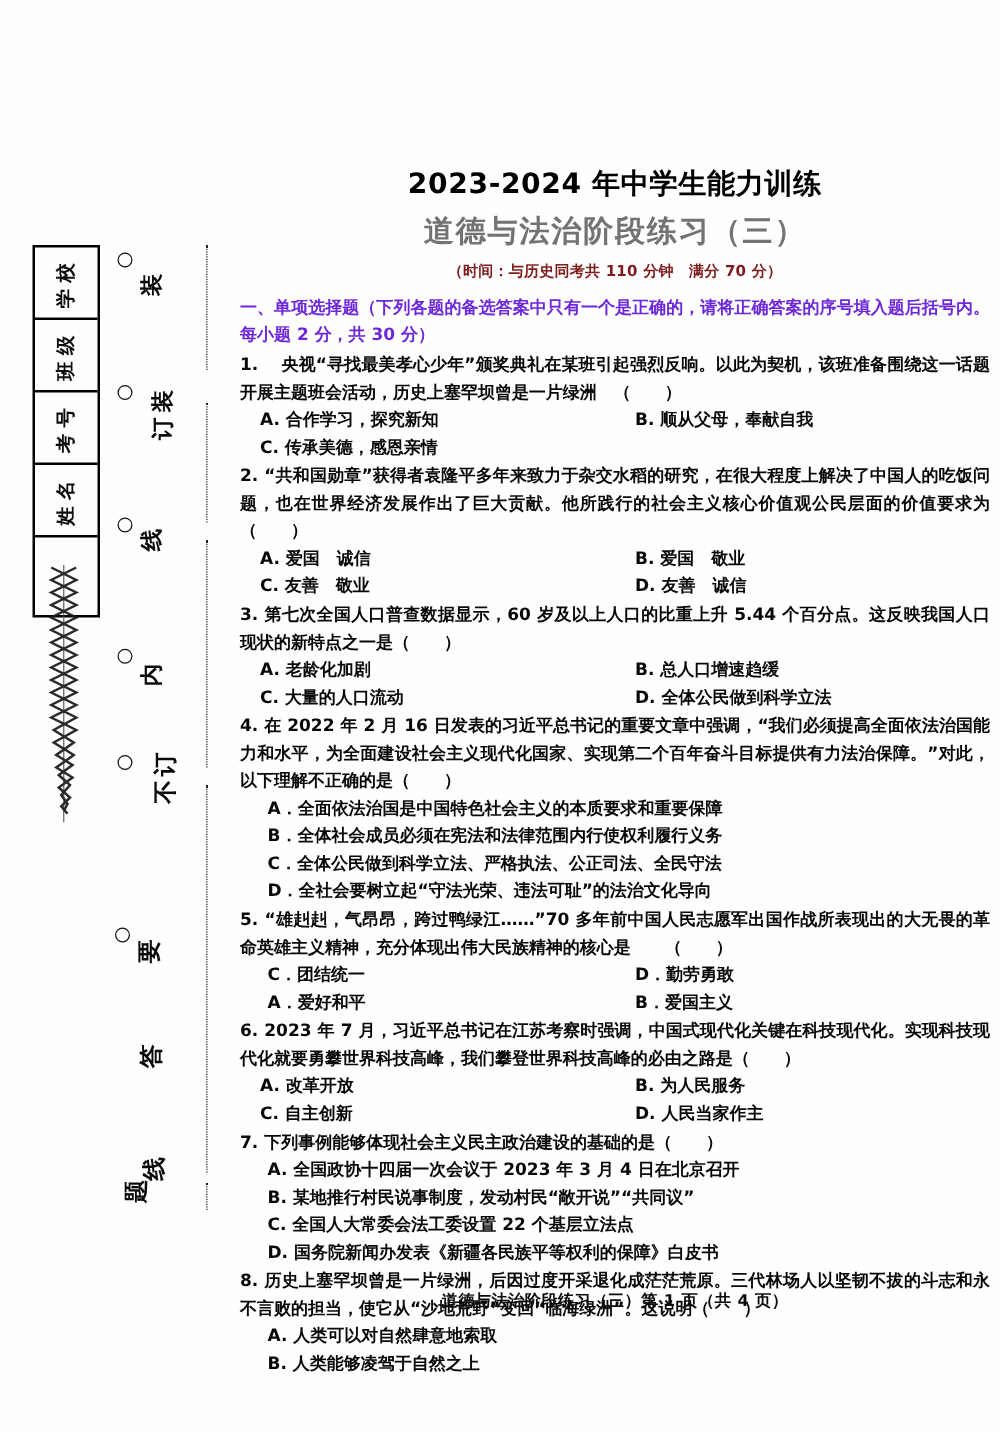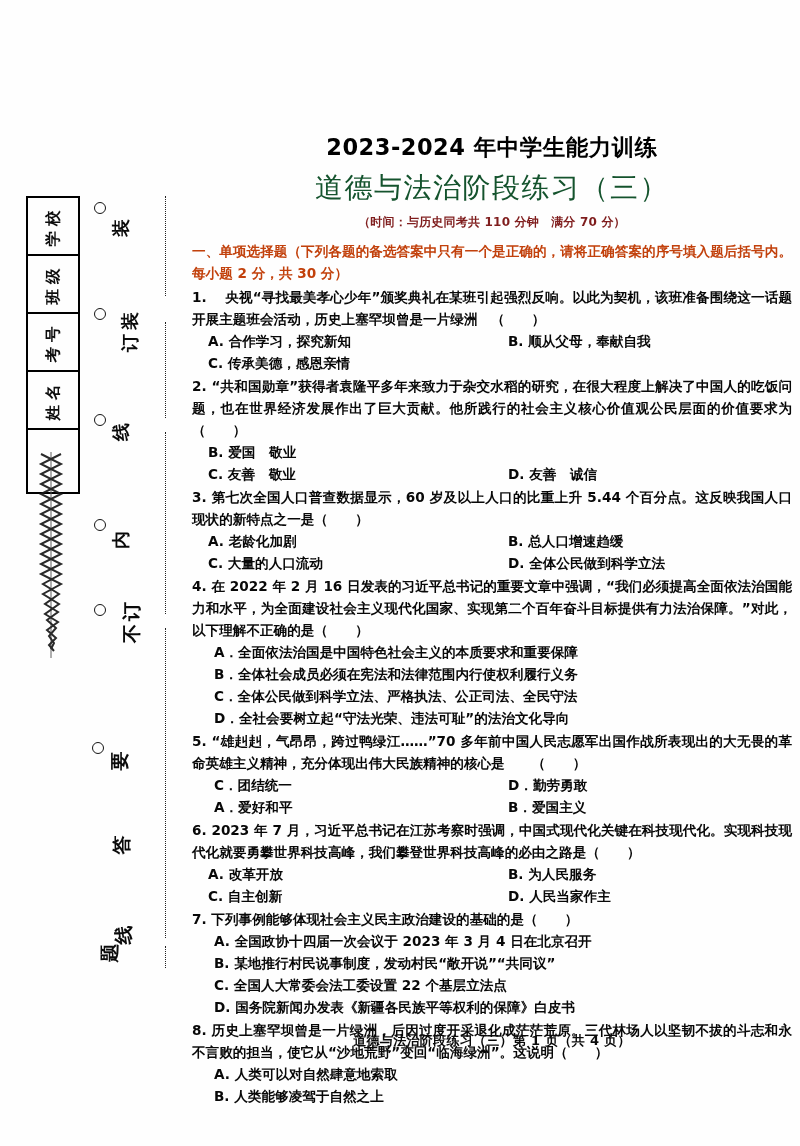--- a/index.html
+++ b/index.html
@@ -113,41 +113,41 @@
     text-align: center;
     font-size: 22.5px;
     font-weight: 700;
     letter-spacing: .5px;
     color: #000;
     margin: 0 0 10px 0;
     line-height: 1.2;
   }
   .title-sub {
     text-align: center;
-    font-size: 28px;
-    font-weight: 400;
+    font-size: 24px;
+    font-weight: 700;
     letter-spacing: 1.5px;
-    color: #14532d;
+    color: #737373;
     margin: 0 0 9px 0;
     line-height: 1.2;
   }
   .title-note {
     text-align: center;
     font-size: 12px;
     font-weight: 600;
     color: #7f1d1d;
     margin: 0 0 9px 0;
     letter-spacing: .2px;
   }
 
   .section-head {
     font-size: 13.6px;
     font-weight: 700;
     line-height: 1.62;
-    color: #c2410c;
+    color: #6d28d9;
     text-align: justify;
     margin: 0 0 2px 0;
   }
 
   .q {
     margin: 0 0 1px 0;
   }
   .q-stem {
     font-size: 13.6px;
     font-weight: 600;
@@ -273,20 +273,21 @@
       </ul>
     </div>
 
     <div class="q">
       <p class="q-stem">
         <span>2.</span>
         <span>“共和国勋章”获得者袁隆平多年来致力于杂交水稻的研究，在很大程度上解决了中国人的吃饭问题，也在世界经济发展作出了巨大贡献。他所践行的社会主义核心价值观公民层面的价值要求为（　　）</span>
       </p>
       <ul class="opts">
         <li class="opt-row">
+          <span class="opt">A. 爱国　诚信</span>
           <span class="opt">B. 爱国　敬业</span>
         </li>
         <li class="opt-row">
           <span class="opt">C. 友善　敬业</span>
           <span class="opt">D. 友善　诚信</span>
         </li>
       </ul>
     </div>
 
     <div class="q">

